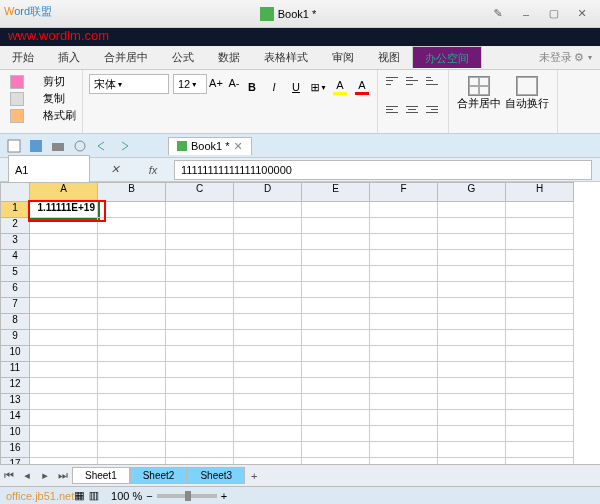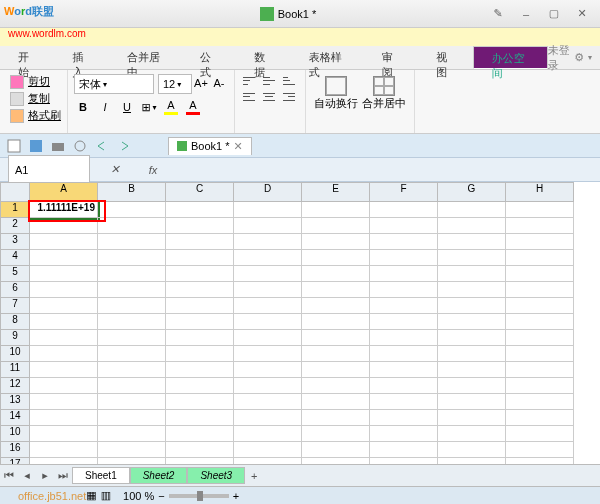--- a/index.html
+++ b/index.html
@@ -3,31 +3,31 @@
 <meta charset="utf-8">
 <style>
 *{box-sizing:border-box;margin:0;padding:0;font-family:"Microsoft YaHei",Arial,sans-serif;font-size:11px;}
 body{background:#fff;width:600px;height:504px;overflow:hidden;position:relative;}
 .titlebar{height:28px;background:linear-gradient(#f5f5f5,#e5e5e5);display:flex;align-items:center;border-bottom:1px solid #ccc;}
 .wps-logo{width:90px;height:20px;padding-left:6px;}
 .title-center{flex:1;text-align:center;display:flex;align-items:center;justify-content:center;gap:4px;}
 .doc-icon{width:14px;height:14px;background:#4CAF50;display:inline-block;}
 .winbtns{display:flex;gap:4px;padding-right:6px;}
 .winbtn{width:24px;height:18px;display:flex;align-items:center;justify-content:center;color:#666;}
-.urlbar{height:18px;color:#ff0000;padding-left:8px;font-size:10px;background:#fef9c3;}
+.urlbar{height:18px;color:#ff0000;padding-left:8px;font-size:13px;background:#0f172a;}
 .ribbon-tabs{height:24px;background:#f0f0f0;display:flex;border-bottom:1px solid #ccc;}
-.rtab{padding:4px 18px;color:#333;}
+.rtab{padding:4px 12px;color:#333;}
 .rtab.active{background:#701a75;border:1px solid #ccc;border-bottom:1px solid #fff;color:#2a8;}
 .rtab-login{margin-left:auto;color:#888;padding-right:8px;display:flex;align-items:center;gap:2px;}
 .ribbon{height:64px;background:#f7f7f7;border-bottom:1px solid #ccc;display:flex;}
-.rgroup{border-right:1px solid #ddd;padding:4px 6px;display:flex;flex-direction:column;}
+.rgroup{border-right:1px solid #ddd;padding:4px 6px;display:flex;}
 .paste-btn{width:36px;display:flex;flex-direction:column;align-items:center;padding:2px;}
 .paste-ico{width:24px;height:28px;background:#ffd76b;border:1px solid #c9a533;}
 .clip-col{display:flex;flex-direction:column;gap:2px;padding-left:4px;}
-.clip-row{display:flex;align-items:center;gap:4px;text-decoration:underline;}
+.clip-row{display:flex;align-items:center;gap:19px;}
 .mini-ico{width:14px;height:14px;background:#ddd;border:1px solid #bbb;}
 .font-sel{height:20px;border:1px solid #bbb;background:#fff;padding:0 4px;display:flex;align-items:center;min-width:80px;}
 .size-sel{height:20px;border:1px solid #bbb;background:#fff;padding:0 4px;display:flex;align-items:center;min-width:34px;margin-left:4px;}
 .fmt-row{display:flex;gap:4px;margin-top:4px;}
 .fmt-btn{width:18px;height:18px;display:flex;align-items:center;justify-content:center;border:1px solid transparent;}
 .fmt-btn.b{font-weight:bold;}
 .fmt-btn.i{font-style:italic;}
 .fmt-btn.u{text-decoration:underline;}
 .colorbar{width:14px;height:3px;display:block;margin-top:1px;}
 .align-grid{display:grid;grid-template-columns:repeat(3,18px);gap:2px;}
@@ -54,28 +54,28 @@
 .colhdr{width:68px;border:1px solid #bbb;border-left:none;text-align:center;background:#e8eef3;font-size:10px;}
 .colhdr.active{background:#f8d877;}
 .cells{position:relative;font-weight:bold;}
 .cellrow{display:flex;height:16px;}
 .cell{width:68px;border-right:1px solid #ccc;border-bottom:1px solid #ccc;font-size:10px;padding:0 2px;text-align:right;}
 .cell.sel{background:#fff;outline:2px solid #2a7a2a;}
 .red-box{position:absolute;left:28px;top:18px;width:78px;height:22px;border:2px solid #ff0000;pointer-events:none;}
 .sheet-tabs{position:absolute;bottom:18px;left:0;right:0;height:22px;background:#e8eef3;display:flex;align-items:center;border-top:1px solid #bbb;}
 .navbtn{width:18px;height:18px;display:flex;align-items:center;justify-content:center;color:#555;}
 .stab{padding:2px 12px;border:1px solid #bbb;background:#fff;font-size:10px;}
-.stab.inactive{background:#86efac;font-style:italic;}
+.stab.inactive{background:#7dd3fc;}
 .statusbar{position:absolute;bottom:0;left:0;right:0;height:18px;background:#dce8f2;display:flex;align-items:center;border-top:1px solid #bbb;font-size:10px;}
-.status-left{color:#d94;padding-left:18px;}
+.status-left{color:#d94;padding-left:6px;}
 .status-center{flex:1;text-align:left;padding-left:60px;}
 .zoom{padding:0 8px;display:flex;align-items:center;gap:4px;}
 .slider{width:60px;height:4px;background:#bbb;position:relative;}
 .slider-thumb{position:absolute;left:28px;top:-3px;width:6px;height:10px;background:#888;}
-.watermark-w{position:absolute;top:2px;left:4px;font-size:14px;font-weight:bold;z-index:100;}
+.watermark-w{position:absolute;top:2px;left:4px;font-size:14px;font-weight:normal;z-index:100;}
 .watermark-w .w1{color:#ff8800;}
 .watermark-w .w2{color:#3388cc;}
 .watermark-w .w3{color:#22aa22;}
 .watermark-w .rest{color:#3388cc;}
 .caret{font-size:8px;margin-left:2px;}
 </style>
 </head>
 <body>
 
 <div class="watermark-w">
@@ -183,33 +183,33 @@
         </div>
       <div class="align-ico">
           <span></span>
           <span style="width:60%;margin-left:auto"></span>
           <span></span>
         </div>
     </div>
   </div>
   <div class="rgroup" style="flex-direction:row">
     <div class="merge-btn">
+      <div class="merge-ico">
+          <span></span>
+          <span></span>
+          <span></span>
+          <span></span>
+        </div>
+      <span>合并居中</span>
+    </div>
+    <div class="merge-btn">
       <div class="merge-ico" style="grid-template-columns:1fr">
           <span></span>
         </div>
       <span>自动换行</span>
-    </div>
-    <div class="merge-btn">
-      <div class="merge-ico">
-          <span></span>
-          <span></span>
-          <span></span>
-          <span></span>
-        </div>
-      <span>合并居中</span>
     </div>
   </div>
 </div>
 
 <div class="qat">
   <svg class="qat-ico" viewBox="0 0 16 16">
       <rect x="2" y="2" width="12" height="12" fill="#fff" stroke="#888"></rect>
     </svg>
   <svg class="qat-ico" viewBox="0 0 16 16">
       <rect x="2" y="2" width="12" height="12" fill="#5a9bd5"></rect>
@@ -234,20 +234,23 @@
     </div>
   </div>
 </div>
 
 <div class="addrbar">
   <div class="namebox">
       <span>A1</span>
     </div>
   <div class="fx-ico">✕</div>
   <div class="fx-ico">fx</div>
+  <div class="fbar">
+      <span>11111111111111100000</span>
+    </div>
 </div>
 
 <div class="grid-area">
   <div class="rowhdrs">
     <div class="corner"></div>
     <div class="rowhdr" style="background:#f8d877">1</div>
     <div class="rowhdr">2</div>
     <div class="rowhdr">3</div>
     <div class="rowhdr">4</div>
     <div class="rowhdr">5</div>

